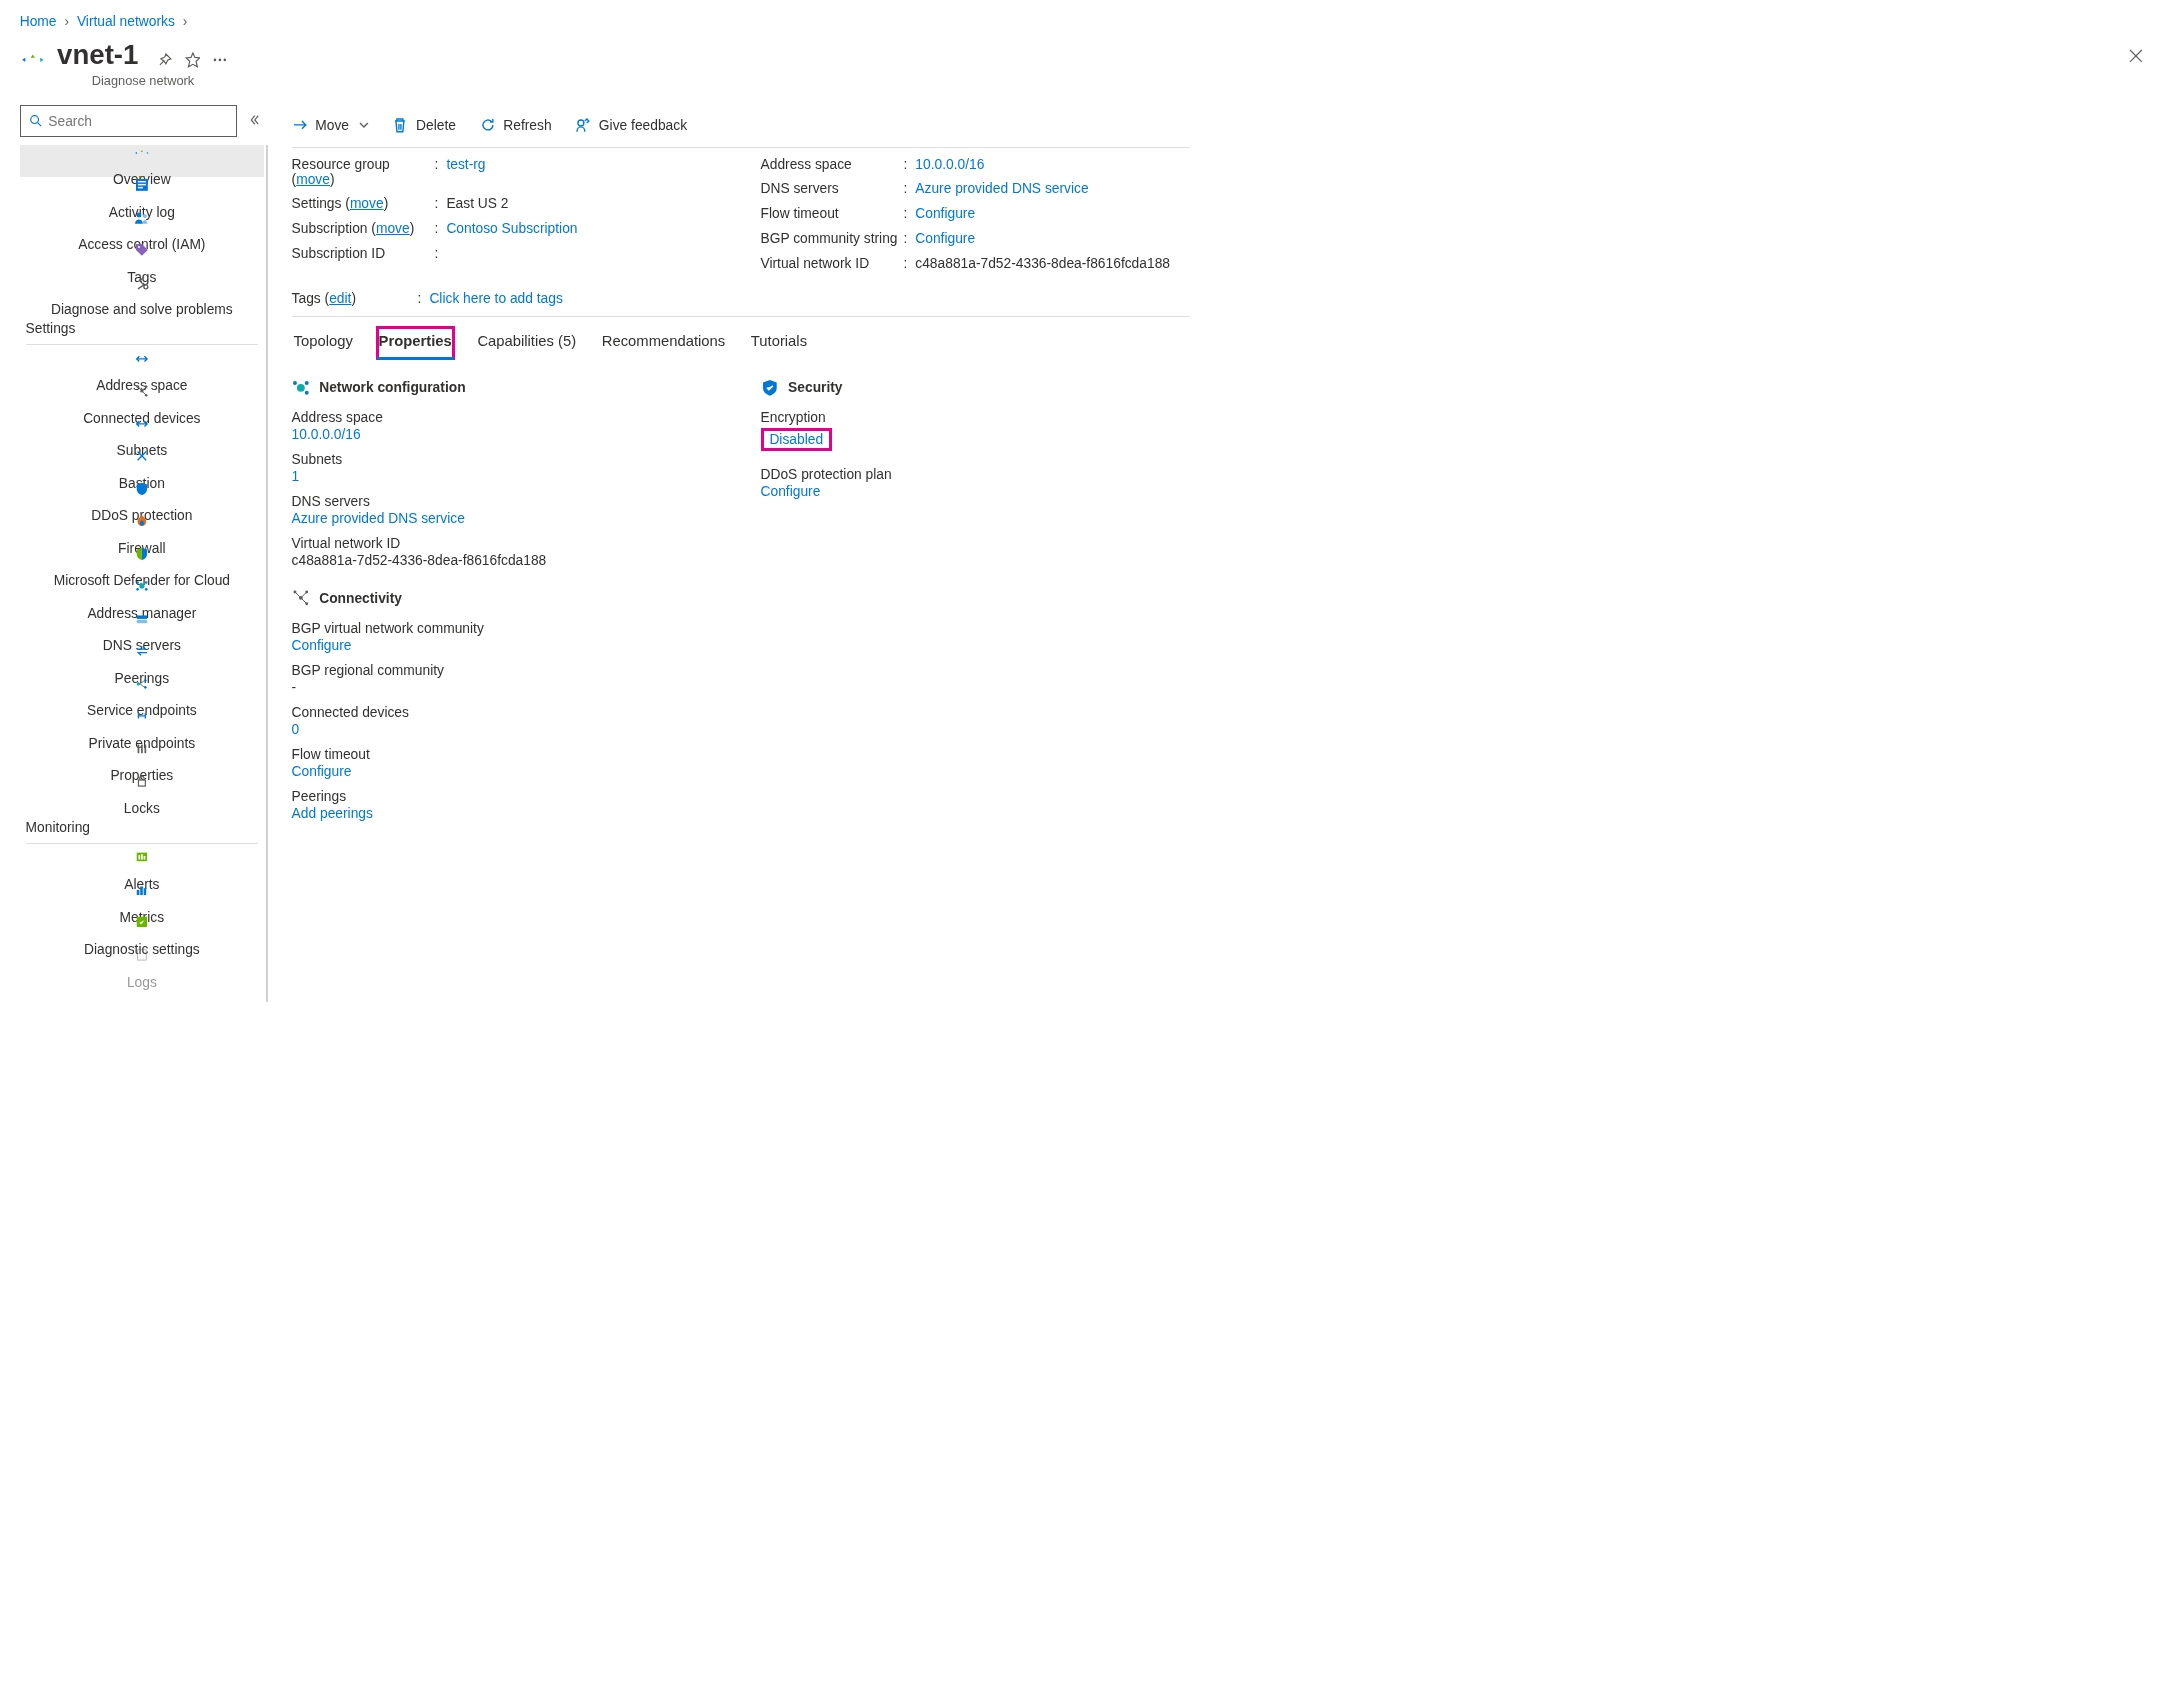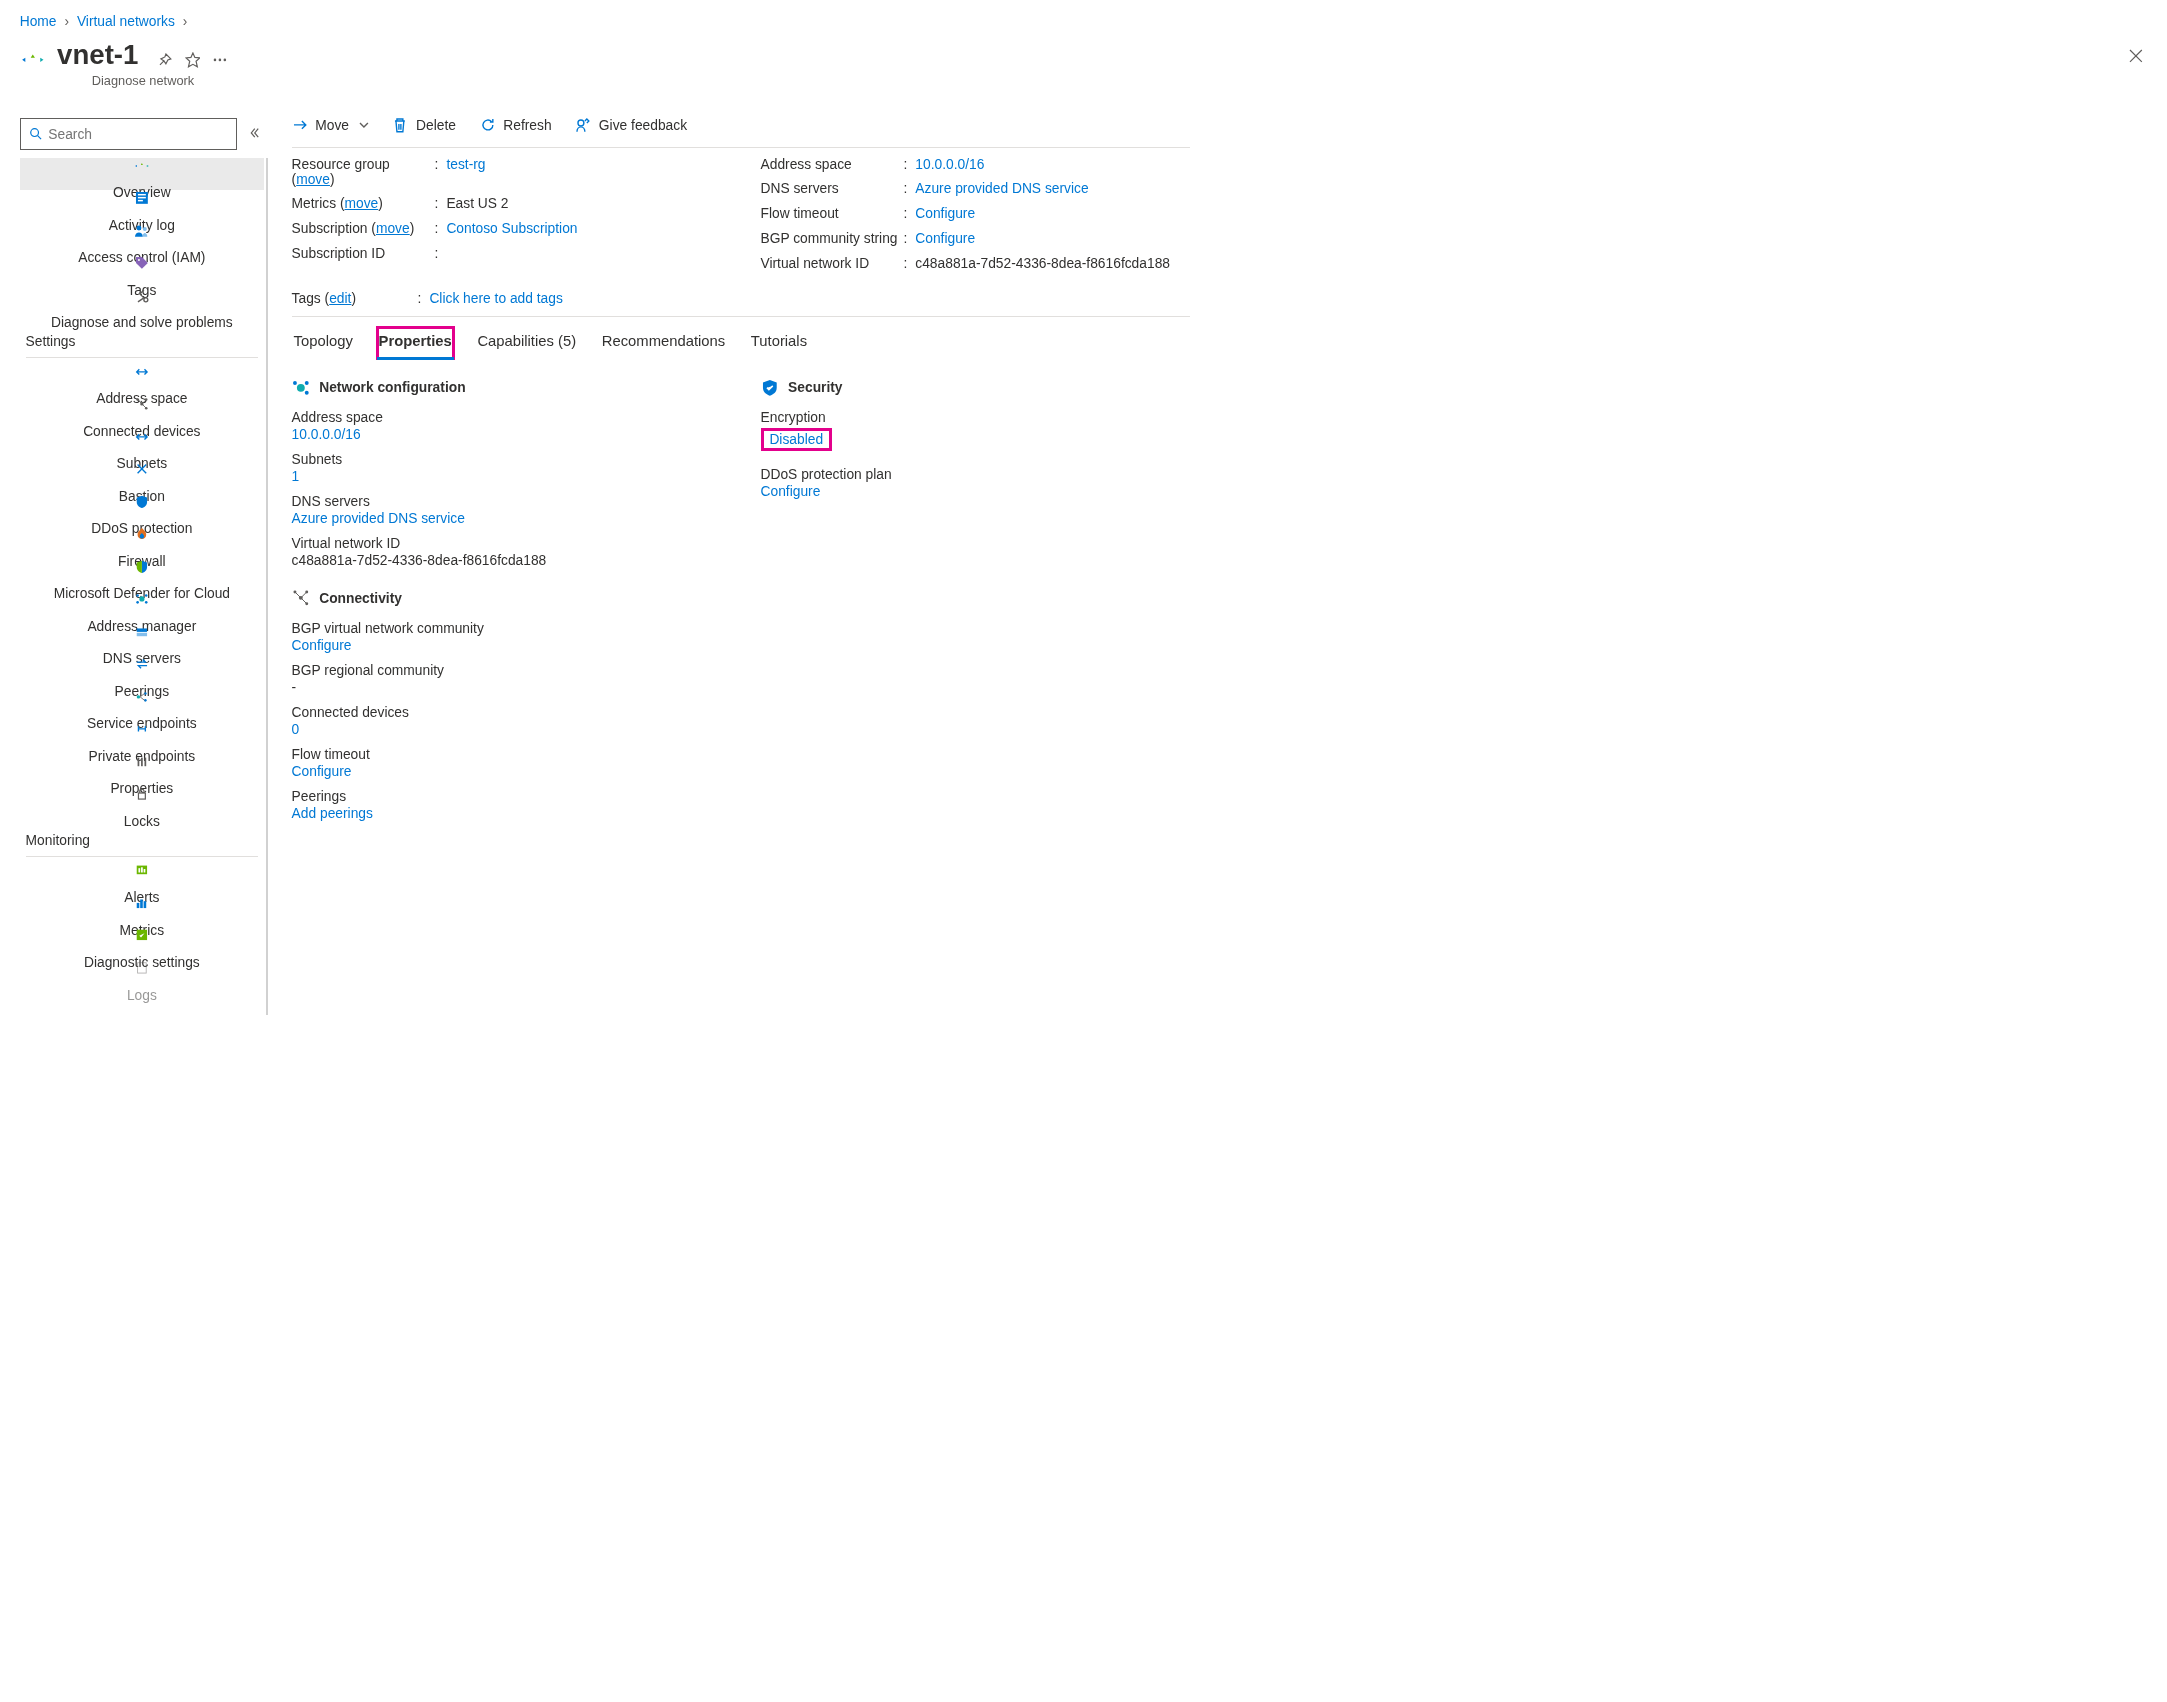--- a/index.html
+++ b/index.html
@@ -21,21 +21,21 @@
 .icon-btn { width: 17.7px; height: 17.7px; color: #605e5c; cursor: pointer; display: inline-flex; align-items: center; justify-content: center; }
 .close-btn { font-size: 19.7px; color: #605e5c; cursor: pointer; padding: 3.9px; margin-top: 5.9px; }
 
 
 .layout { display: flex; }
 .sidebar { width: 268px; flex-shrink: 0; padding: 5.9px 0 0 19.7px; position: relative; }
 .sidebar-scroll { border-right: 2px solid #d1d1d1; padding-right: 2px; min-height: 857px; }
 .main { flex: 1; padding: 0 23.6px; max-width: 946px; }
 
 
-.search-wrap { display: flex; align-items: center; gap: 9.9px; margin-bottom: 7.9px; margin-top: 13px; }
+.search-wrap { display: flex; align-items: center; gap: 9.9px; margin-bottom: 7.9px; }
 .search-box { flex: 1; display: flex; align-items: center; border: 1px solid #605e5c; height: 31.5px; padding: 0 7.9px; background: #fff; max-width: 217px; }
 .search-box input { border: none; outline: none; flex: 1; font-size: 13.8px; background: transparent; }
 .search-icon { width: 13.8px; height: 13.8px; margin-right: 5.9px; color: #0078d4; }
 .collapse-chevrons { width: 15.8px; height: 15.8px; color: #605e5c; cursor: pointer; }
 
 
 .nav-item { display: flex; align-items: center; height: 32.5px; padding: 0 5.9px; cursor: pointer; gap: 11.8px; font-size: 13.8px; flex-direction: column; }
 .nav-item.active { background: #eaeaea; }
 .nav-item .ni-icon { width: 15.8px; height: 15.8px; flex-shrink: 0; display: inline-flex; align-items: center; justify-content: center; }
 .nav-section { font-size: 13.8px; color: #323130; padding: 13.8px 5.9px 5.9px; border-bottom: 0; }
@@ -427,21 +427,21 @@
 
 
     <div class="ess-grid">
       <div class="ess-col">
         <div class="ess-row">
             <span class="ess-label"><span>Resource group (</span><a class="link-underline">move</a><span>)</span></span>
             <span class="ess-colon">:</span>
             <a class="ess-val link">test-rg</a>
           </div>
         <div class="ess-row">
-            <span class="ess-label"><span>Metrics (</span><a class="link-underline">move</a><span>)</span></span>
+            <span class="ess-label"><span>Settings (</span><a class="link-underline">move</a><span>)</span></span>
             <span class="ess-colon">:</span>
             <span class="ess-val">East US 2</span>
           </div>
         <div class="ess-row">
             <span class="ess-label"><span>Subscription (</span><a class="link-underline">move</a><span>)</span></span>
             <span class="ess-colon">:</span>
             <a class="ess-val link">Contoso Subscription</a>
           </div>
         <div class="ess-row">
             <span class="ess-label">Subscription ID</span>

